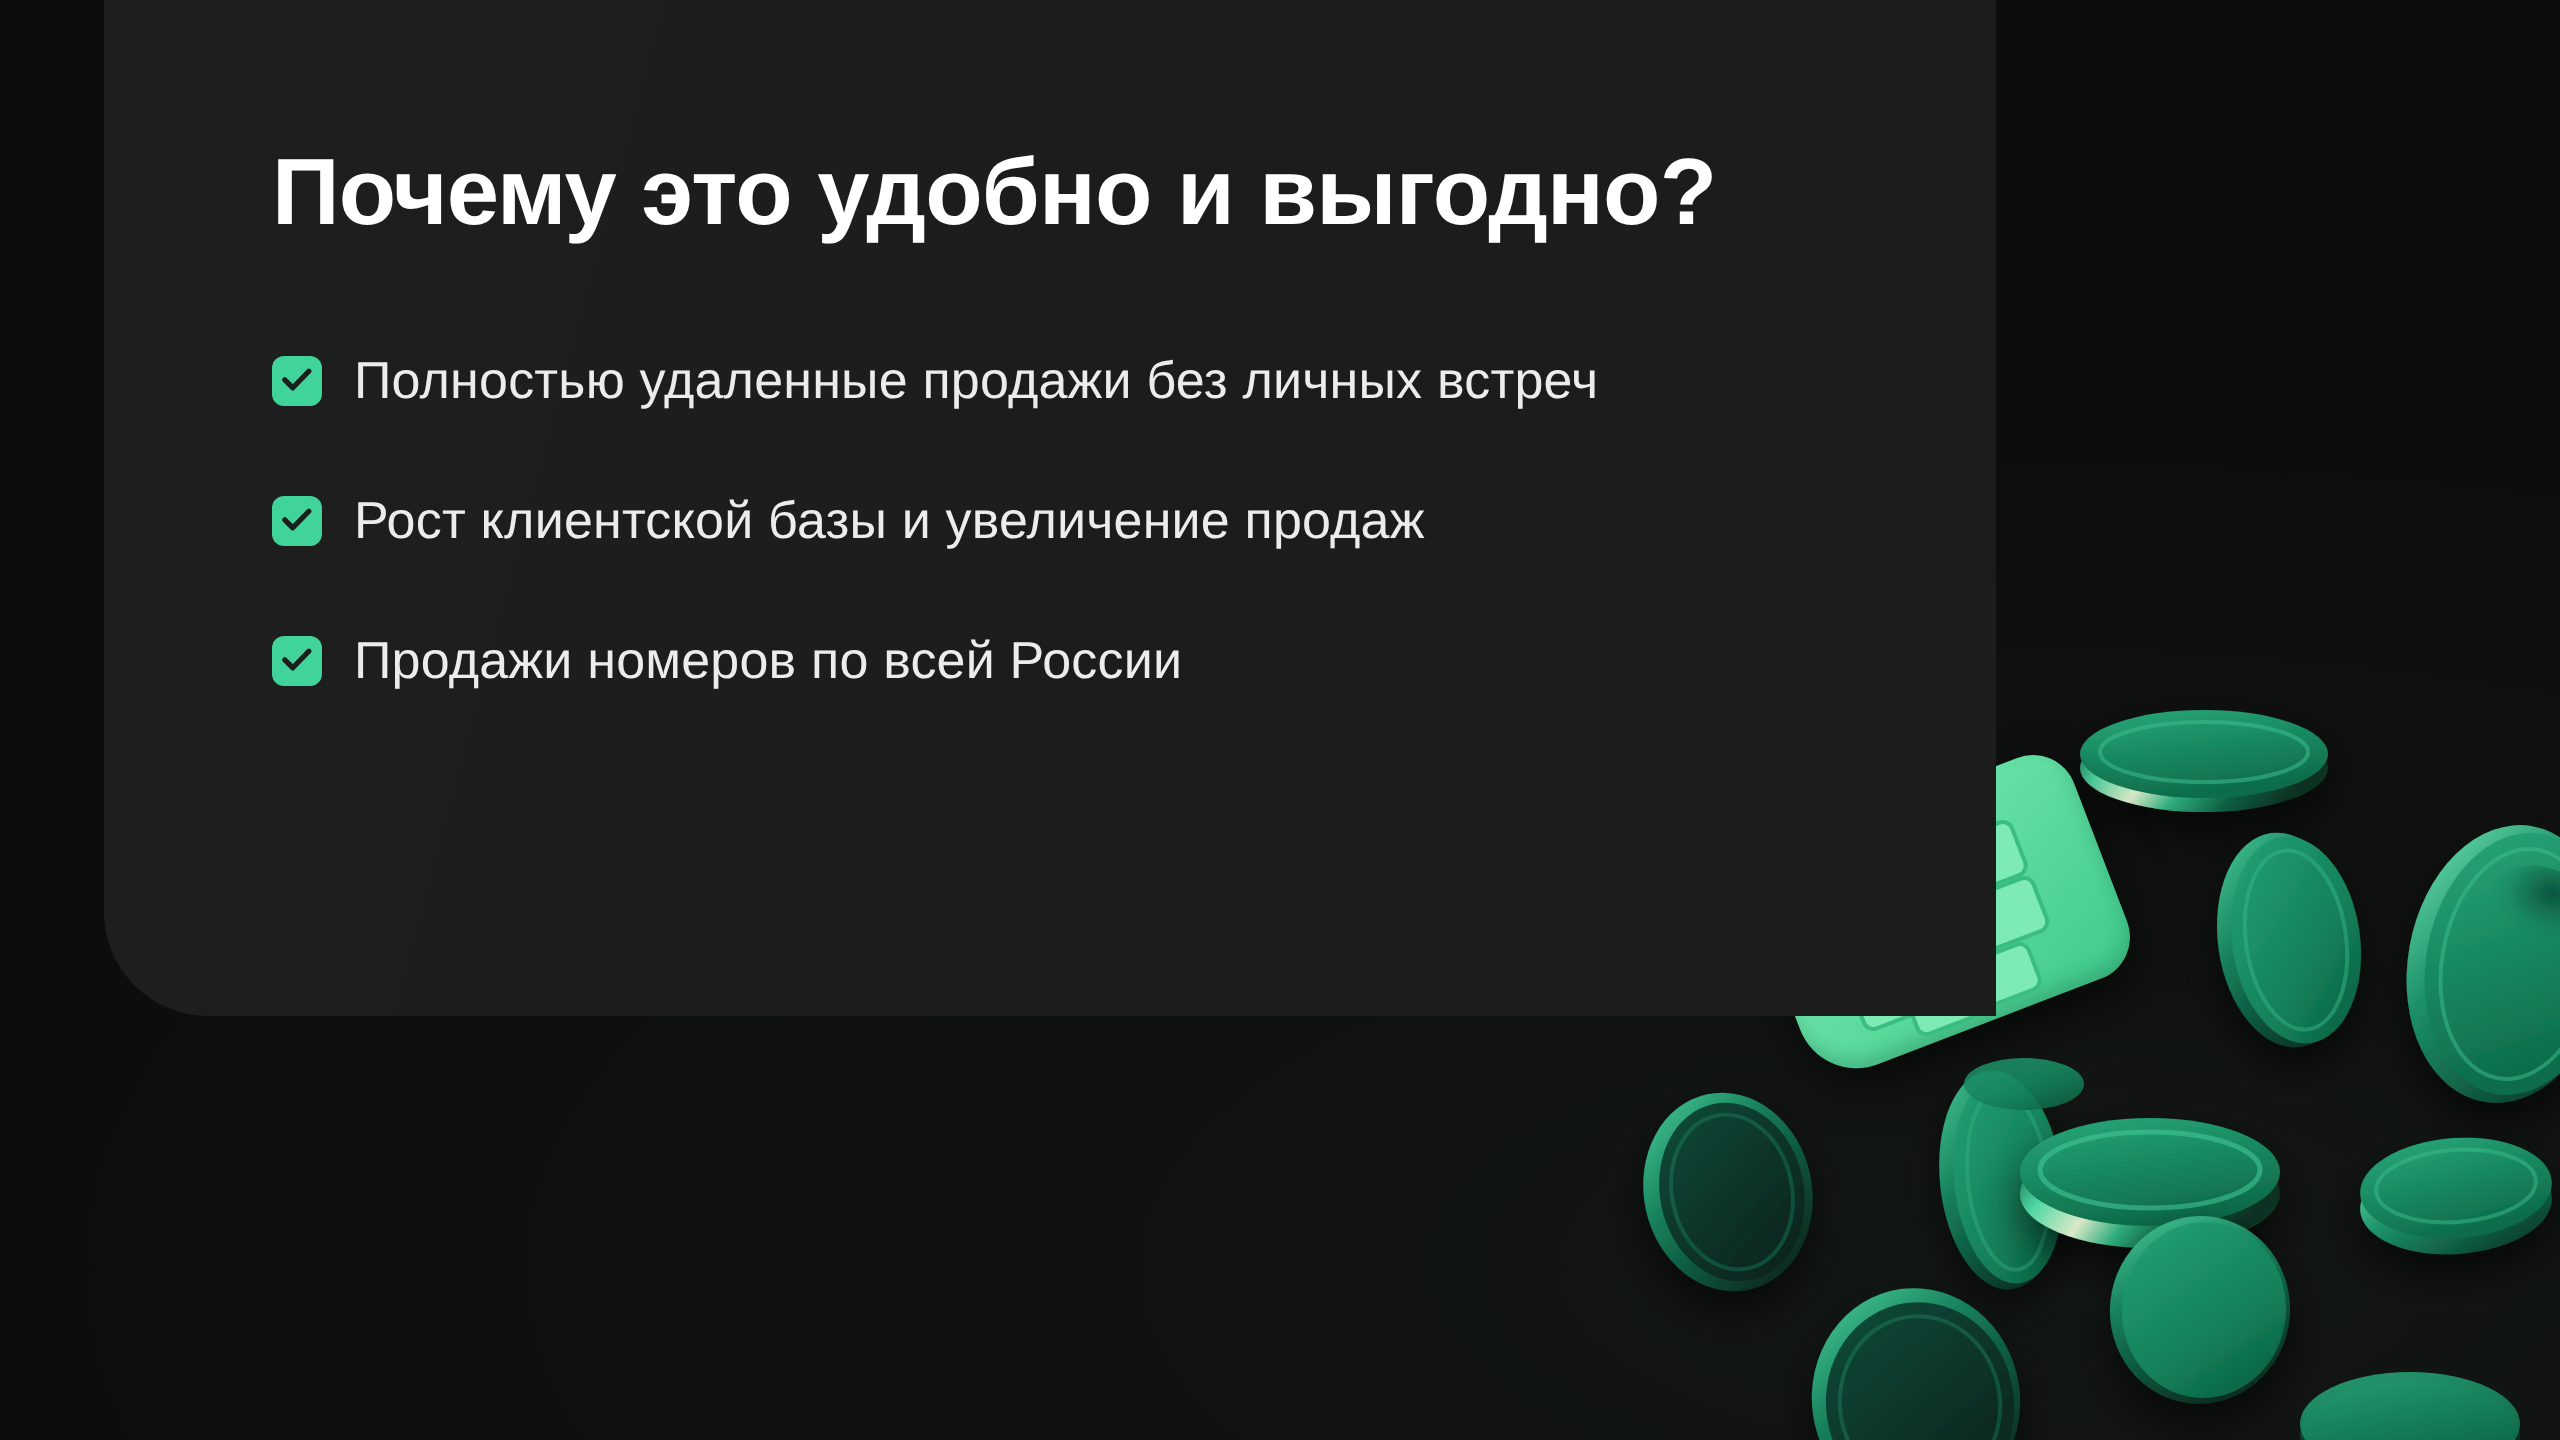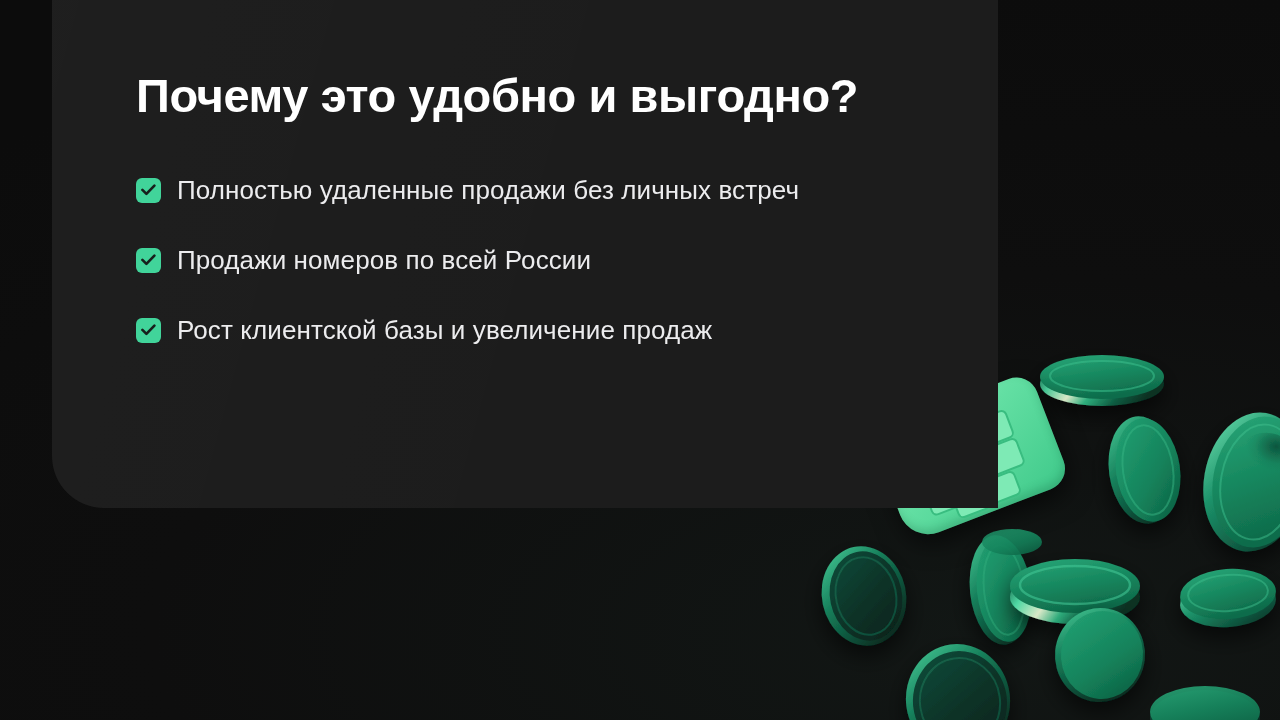--- a/index.html
+++ b/index.html
@@ -291,26 +291,26 @@
       <span class="bullet-text">Полностью удаленные продажи без личных встреч</span>
     </li>
 
 
     <li class="bullet">
       <span class="check">
         <svg width="15" height="12" viewBox="0 0 15 12" aria-hidden="true">
           <path d="M1.4 5.9 L5.4 9.9 L13.4 1.6" fill="none" stroke="#17201c" stroke-width="2.6" stroke-linecap="round" stroke-linejoin="round"></path>
         </svg>
       </span>
-      <span class="bullet-text">Продажи номеров по всей России</span>
+      <span class="bullet-text">Рост клиентской базы и увеличение продаж</span>
     </li>
 
     <li class="bullet">
       <span class="check">
         <svg width="15" height="12" viewBox="0 0 15 12" aria-hidden="true">
           <path d="M1.4 5.9 L5.4 9.9 L13.4 1.6" fill="none" stroke="#17201c" stroke-width="2.6" stroke-linecap="round" stroke-linejoin="round"></path>
         </svg>
       </span>
-      <span class="bullet-text">Рост клиентской базы и увеличение продаж</span>
+      <span class="bullet-text">Продажи номеров по всей России</span>
     </li>
 
   </ul>
 </div>
 
 </body></html>

